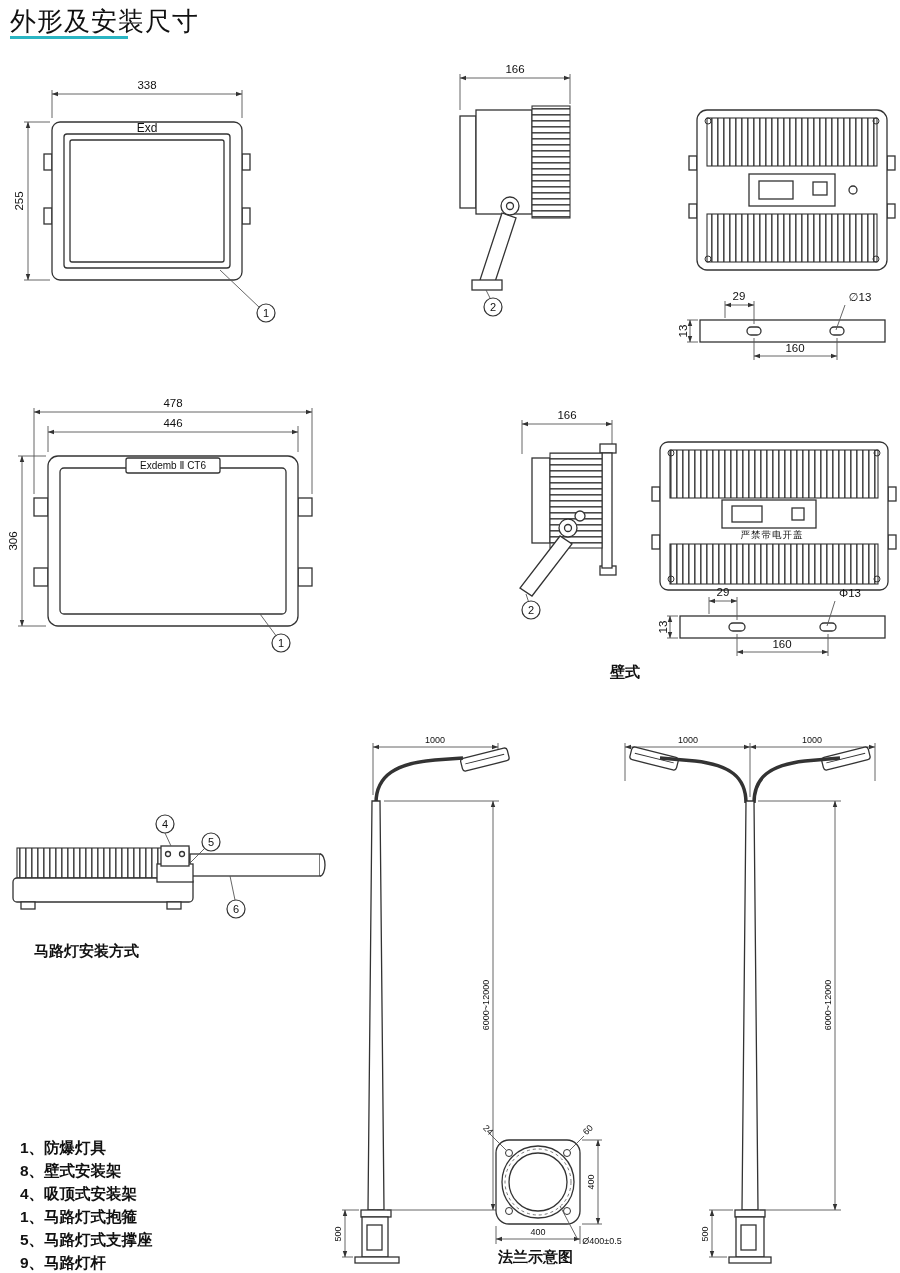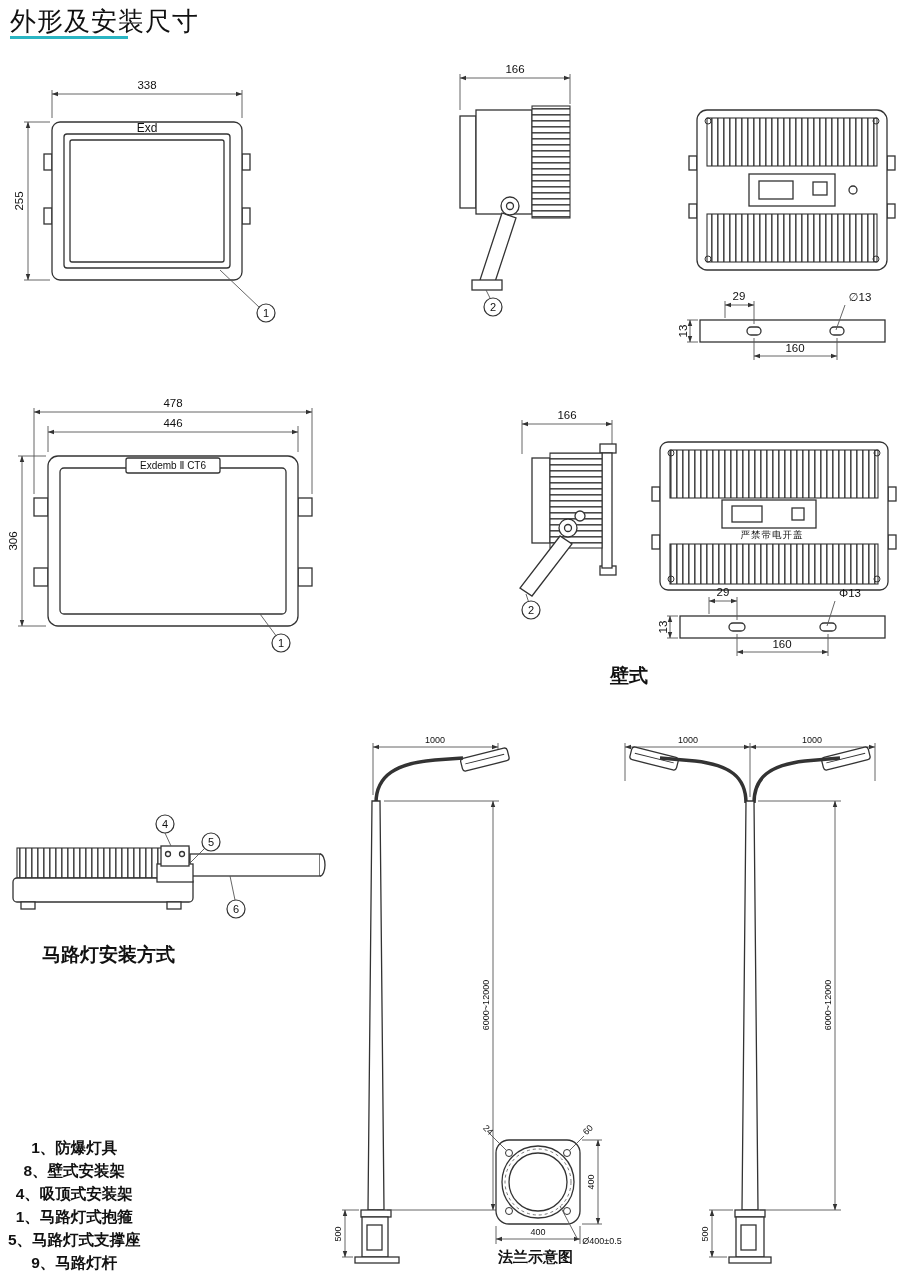--- a/index.html
+++ b/index.html
@@ -18,23 +18,23 @@
   .dim line { stroke:#555; stroke-width:0.9; fill:none; }
   .dim text { font-size:11.5px; text-anchor:middle; }
   .dim.sm text { font-size:9px; }
   .thin { stroke:#555; stroke-width:0.9; fill:none; }
   .arr { marker-start:url(#arr); marker-end:url(#arr); }
   .lbl { font-size:12px; text-anchor:middle; }
   .lbl-sm { font-size:10px; text-anchor:middle; }
   .warn { font-size:9.5px; text-anchor:middle; letter-spacing:1px; }
   .co { font-size:11px; text-anchor:middle; }
   .arm { fill:none; stroke:#333; stroke-width:3.5; }
-  .zh-label { font-size:19px; font-weight:bold; }
+  .zh-label { font-size:15px; font-weight:bold; }
   .cap-label { font-size:15px; font-weight:bold; }
-  .legend { left:8px; top:1136px;text-align:center; }
+  .legend { left:20px; top:1136px; }
   .legend-item { font-size:15.5px; font-weight:600; line-height:23px; white-space:nowrap; }
 </style>
 </head>
 <body>
 
 <svg width="0" height="0" class="abs" style="left:0;top:0">
   <defs>
     <marker id="arr" viewBox="0 0 10 10" refX="9.5" refY="5" markerWidth="7" markerHeight="7" orient="auto-start-reverse">
       <path d="M0,1.5 L10,5 L0,8.5 z" fill="#333"></path>
     </marker>
@@ -308,21 +308,21 @@
     <line class="thin" x1="199" y1="37" x2="184" y2="52"></line>
     <circle cx="206" cy="30" r="9" fill="#fff" stroke="#333" stroke-width="1.2"></circle>
     <text class="co" x="206" y="34">5</text>
   </g>
   <g>
     <line class="thin" x1="230" y1="88" x2="225" y2="64"></line>
     <circle cx="231" cy="97" r="9" fill="#fff" stroke="#333" stroke-width="1.2"></circle>
     <text class="co" x="231" y="101">6</text>
   </g>
 </svg>
-<div class="abs zh-label" style="left:42px;top:942px">马路灯安装方式</div>
+<div class="abs zh-label" style="left:34px;top:942px">马路灯安装方式</div>
 
 <svg class="abs" style="left:335px;top:733px" width="190" height="532" viewBox="0 0 190 532">
   <g class="dim sm">
     <line x1="38" y1="62" x2="38" y2="10"></line>
     <line x1="163" y1="24" x2="163" y2="10"></line>
     <line class="arr" x1="38" y1="14" x2="163" y2="14"></line>
     <text x="100" y="10">1000</text>
   </g>
   <g transform="rotate(-14 150 27)" class="ln">
     <rect x="126" y="20" width="48" height="13" rx="3"></rect>

